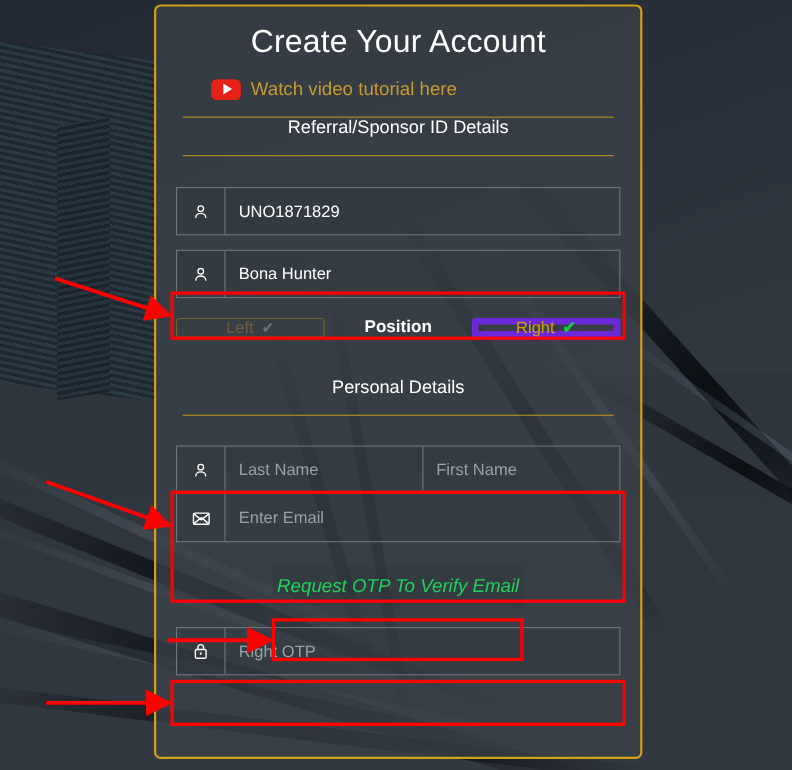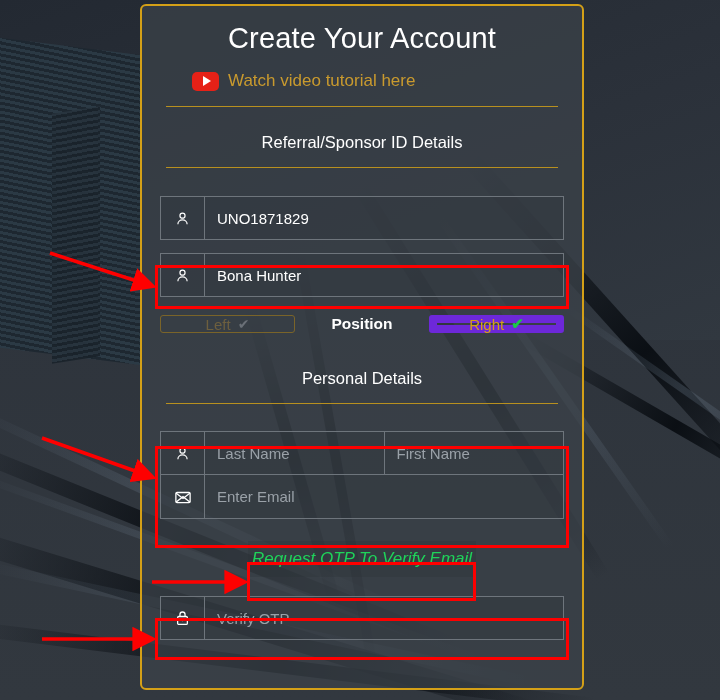--- a/index.html
+++ b/index.html
@@ -116,21 +116,20 @@
     height: 0;
     border-top: 1px solid #b8901f;
     margin: 15px 6px 0 6px;
   }
 
   .section-title {
     text-align: center;
     color: #ffffff;
     font-size: 16.5px;
     font-weight: normal;
-    margin-top: 26px;
   }
   .section-hr {
     height: 0;
     border-top: 1px solid #b8901f;
     margin: 15px 6px 0 6px;
   }
 
   
   .ig {
     display: flex;
@@ -185,21 +184,21 @@
     gap: 7px;
     font-size: 15px;
     border-radius: 3px;
     background: transparent;
   }
   .pos-btn.left {
     border: 1px solid #7a6429;
     color: #6d5f3e;
   }
   .pos-btn.right {
-    border: 8px solid #6d28d9;
+    border: 6px solid #6d28d9;
     color: #d4a017;
   }
   .pos-label {
     color: #ffffff;
     font-size: 15.5px;
     font-weight: bold;
   }
   .chk-dim { color: #6a7077; font-size: 14px; }
   .chk-green { color: #19c94a; font-size: 15px; font-weight: bold; }
 
@@ -328,21 +327,21 @@
 
     <div class="group-wrap" style="margin-top:19px;">
       <div class="ig">
         <span class="ig-icon">
           <svg width="15" height="18" viewBox="0 0 20 24" fill="none" stroke="#fff" stroke-width="1.7">
             <rect x="3.5" y="10" width="13" height="10.5" rx="1.6"></rect>
             <path d="M6.6 10V7.4a3.4 3.4 0 0 1 6.8 0V10"></path>
             <circle cx="10" cy="15" r="1.3" fill="#fff" stroke="none"></circle>
           </svg>
         </span>
-        <span class="ig-field ph">Verify OTP</span>
+        <span class="ig-field ph">Right OTP</span>
       </div>
     </div>
 
   </div>
 
   <div class="redbox" style="left:155px; top:265px; width:414px; height:44px;"></div>
   <div class="redbox" style="left:155px; top:446px; width:414px; height:102px;"></div>
   <div class="redbox" style="left:247px; top:562px; width:229px; height:39px;"></div>
   <div class="redbox" style="left:155px; top:618px; width:414px; height:42px;"></div>
 

